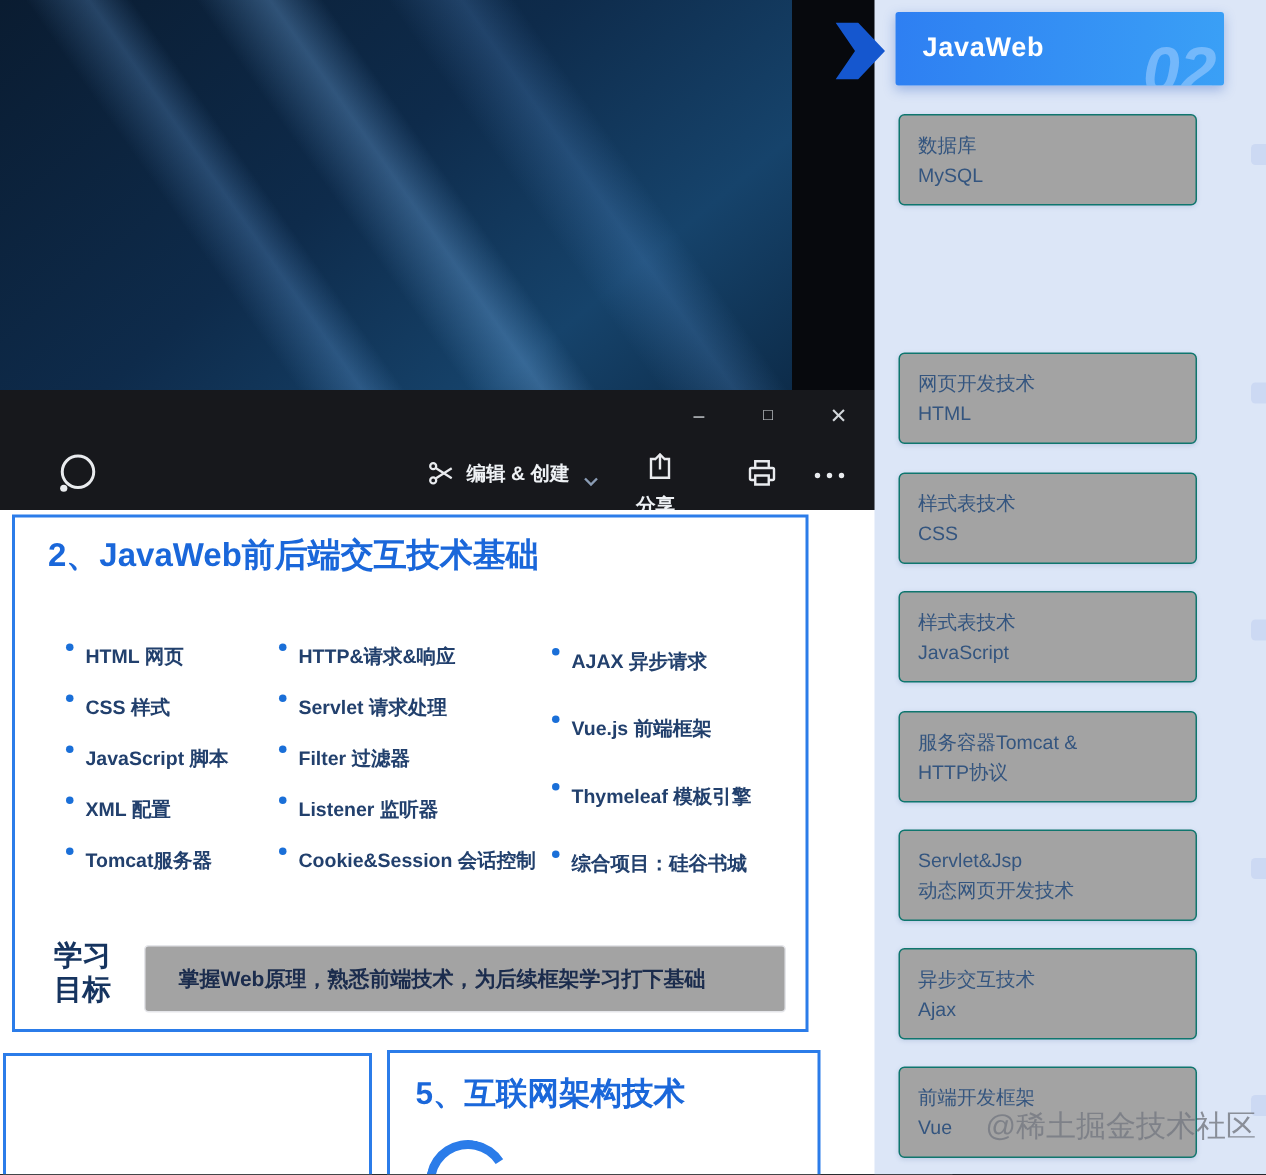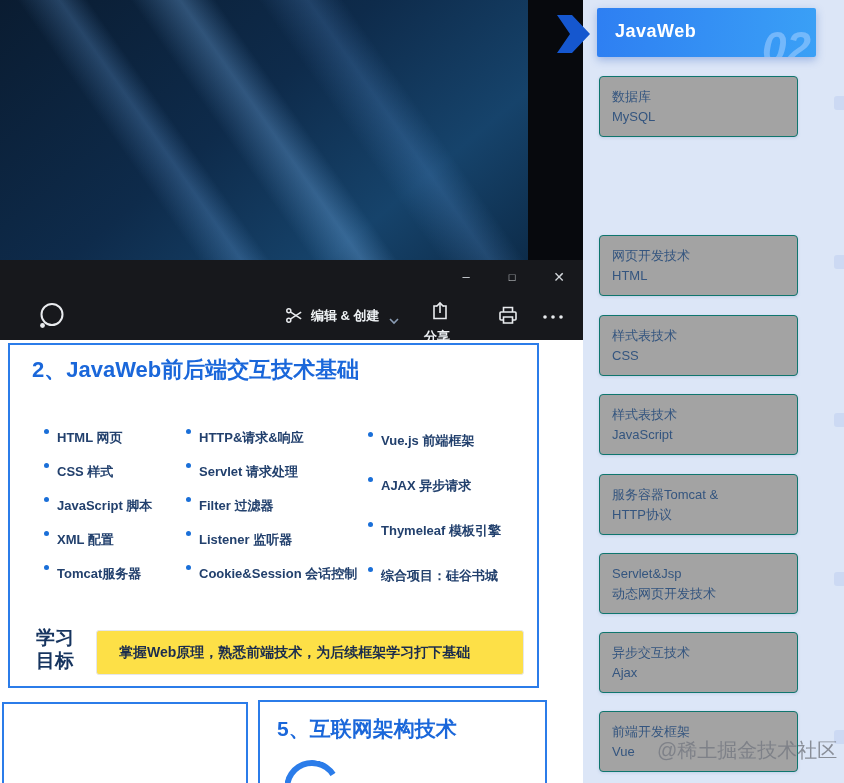--- a/index.html
+++ b/index.html
@@ -40,21 +40,21 @@
   .slide1-title{position:absolute;left:22px;top:10px;font-size:22px;font-weight:700;color:#1a67da;}
   .bcol{position:absolute;display:flex;flex-direction:column;}
   .bcol-1{left:34px;top:84px;gap:14px;}
   .bcol-2{left:176px;top:84px;gap:14px;}
   .bcol-3{left:358px;top:87px;gap:25px;}
   .bullet-item{display:flex;gap:8px;height:20px;font-size:13px;font-weight:700;color:#22406d;white-space:nowrap;}
   .dot{width:5px;height:5px;border-radius:50%;background:#1a6fd8;flex:none;}
   .goal-label{position:absolute;left:26px;top:281px;font-size:19px;font-weight:800;color:#16345f;line-height:23px;}
   .goal-label span{display:block;}
   .goal-box{position:absolute;left:86px;top:285px;width:428px;height:45px;box-sizing:border-box;
-            background:#fde047;border:1px solid #e5e6ea;border-radius:3px;display:flex;align-items:center;
+            background:#a3a3a3;border:1px solid #e5e6ea;border-radius:3px;display:flex;align-items:center;
             padding-left:22px;font-size:14px;font-weight:700;color:#1b2c4d;white-space:nowrap;}
   .slide2a{position:absolute;left:2px;top:362px;width:246px;height:200px;box-sizing:border-box;
            border:2px solid #2b7ce9;background:#fff;}
   .slide2b{position:absolute;left:258px;top:360px;width:289px;height:200px;box-sizing:border-box;
            border:2px solid #2b7ce9;background:#fff;}
   .slide2-title{position:absolute;left:17px;top:13px;font-size:21px;font-weight:700;color:#1a67da;}
   .arc{position:absolute;left:24px;top:58px;width:44px;height:44px;border-radius:50%;
        border:6px solid #2b7ce9;border-right-color:transparent;transform:rotate(12deg);}
 
   
@@ -191,25 +191,25 @@
             </div>
           <div class="bullet-item">
               <span class="dot"></span>
               <span>Cookie&amp;Session 会话控制</span>
             </div>
         </div>
 
         <div class="bcol bcol-3">
           <div class="bullet-item">
               <span class="dot"></span>
+              <span>AJAX 异步请求</span>
+            </div>
+          <div class="bullet-item">
+              <span class="dot"></span>
               <span>Vue.js 前端框架</span>
-            </div>
-          <div class="bullet-item">
-              <span class="dot"></span>
-              <span>AJAX 异步请求</span>
             </div>
           <div class="bullet-item">
               <span class="dot"></span>
               <span>Thymeleaf 模板引擎</span>
             </div>
           <div class="bullet-item">
               <span class="dot"></span>
               <span>综合项目：硅谷书城</span>
             </div>
         </div>

